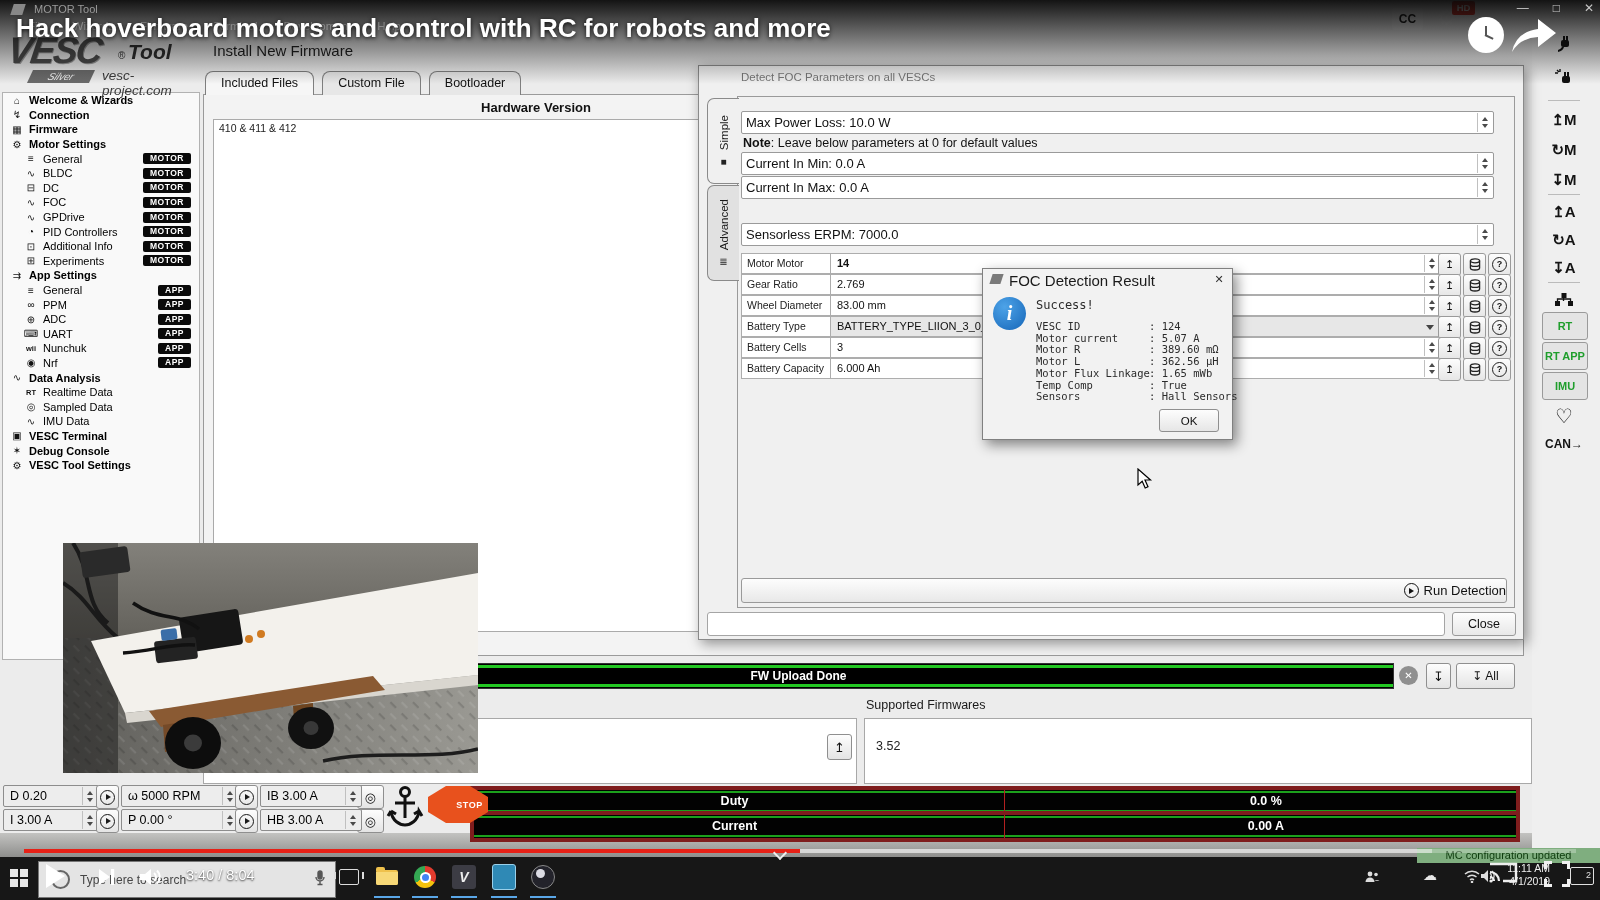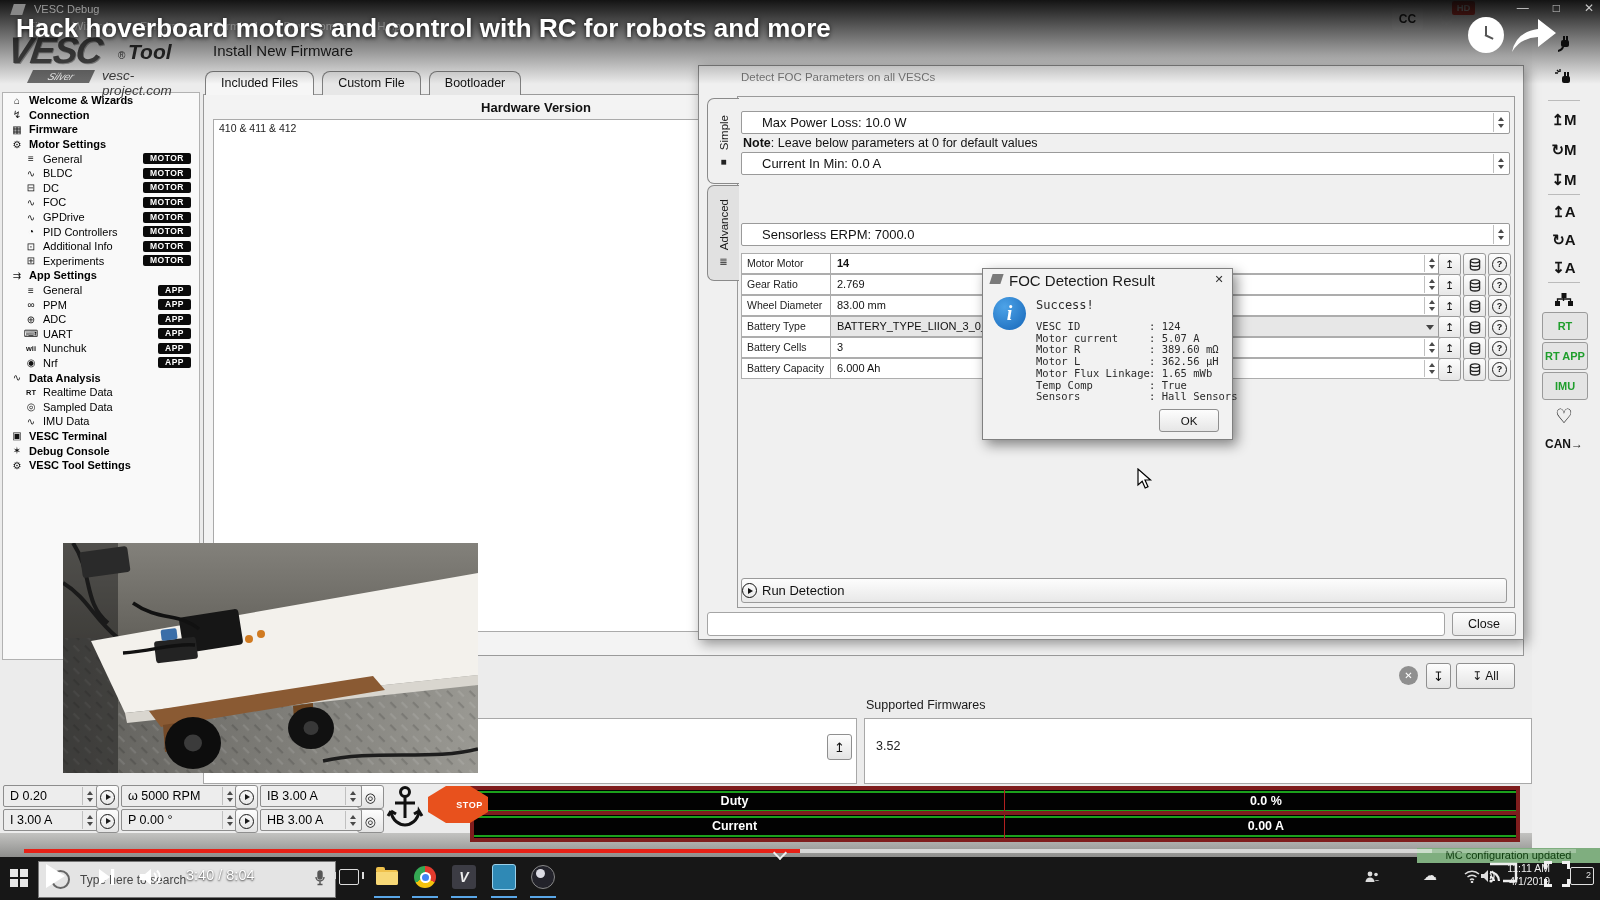--- a/index.html
+++ b/index.html
@@ -96,29 +96,29 @@
        box-shadow:3px 4px 12px rgba(0,0,0,.4);z-index:10;}
   #dlg .dtitle{position:absolute;left:42px;top:5px;font-size:11.5px;color:#777;}
   #dlg-frame{position:absolute;left:38px;top:30px;width:776px;height:510px;border:1px solid #9a9a9a;}
   .vtab{position:absolute;left:8px;width:31px;border:1px solid #8a8a8a;border-right:none;border-radius:7px 0 0 7px;
         display:flex;flex-direction:column;align-items:center;justify-content:center;gap:6px;z-index:2;}
   .vtab .vt{writing-mode:vertical-rl;transform:rotate(180deg);font-size:11.5px;color:#1a1a1a;}
   .vtab .vicon{font-size:10px;color:#222;}
   #vtab-simple{top:32px;height:84px;background:#f0f0f0;}
   #vtab-advanced{top:119px;height:94px;background:#e1e1e1;}
   .sfield{position:absolute;left:42px;width:747px;height:21px;background:#fff;border:1px solid #9a9a9a;border-radius:2px;
-          font-size:13px;line-height:21px;padding-left:20px;color:#111;}
+          font-size:13px;line-height:21px;padding-left:4px;color:#111;}
   #dlg-note{position:absolute;left:44px;top:70px;font-size:12.5px;color:#111;}
   .prow-label{position:absolute;left:42px;width:86px;height:19px;background:#fff;border:1px solid #adadad;font-size:10.5px;line-height:19px;padding-left:5px;color:#222;}
   .prow-value{position:absolute;left:131px;width:603px;height:19px;background:#fff;border:1px solid #adadad;font-size:11px;line-height:19px;padding-left:6px;color:#111;}
   .prow-btn{position:absolute;width:21px;height:21px;background:linear-gradient(#fdfdfd,#e6e6e6);border:1px solid #9a9a9a;border-radius:3px;
             display:flex;align-items:center;justify-content:center;font-size:11px;color:#111;}
   .qmark{width:13px;height:13px;border:1.2px solid #222;border-radius:50%;font-size:9px;line-height:13px;text-align:center;font-weight:700;}
   #run-btn{position:absolute;left:42px;top:512px;width:764px;height:23px;background:linear-gradient(#fdfdfd,#e8e8e8);
-           border:1px solid #9a9a9a;border-radius:3px;display:flex;align-items:center;justify-content:flex-start;gap:5px;font-size:13px;color:#111;}
+           border:1px solid #9a9a9a;border-radius:3px;display:flex;align-items:center;justify-content:flex-end;gap:5px;font-size:13px;color:#111;}
   #dlg-progress{position:absolute;left:8px;top:546px;width:736px;height:22px;background:#fff;border:1px solid #a5a5a5;border-radius:3px;}
   #dlg-close{position:absolute;left:753px;top:546px;width:62px;height:22px;background:linear-gradient(#fdfdfd,#e8e8e8);
              border:1px solid #9a9a9a;border-radius:3px;font-size:12.5px;color:#111;display:flex;align-items:center;justify-content:center;}
 
   
   #rdlg{left:982px;top:268px;width:249px;height:170px;background:#f2f2f2;border:1px solid #808080;
         box-shadow:4px 5px 12px rgba(0,0,0,.45);z-index:20;}
   #rdlg .rtbar{position:absolute;left:0;top:0;width:100%;height:20px;}
   #rdlg .ricon{position:absolute;left:8px;top:5px;width:11px;height:10px;background:#7a7a7a;transform:skewX(-18deg);}
   #rdlg .rtitle{position:absolute;left:26px;top:3px;font-size:15px;color:#1a1a1a;}
@@ -187,21 +187,21 @@
 
   
   #cursor{left:1137px;top:468px;z-index:60;}
 </style>
 </head>
 <body>
 
 <div id="stage">
 
   <div class="abs" id="win-icon"></div>
-  <div class="abs" id="win-title">VESC Debug</div>
+  <div class="abs" id="win-title">MOTOR Tool</div>
   <div class="abs" id="win-btns">
     <span>—</span>
     <span>□</span>
     <span>✕</span>
   </div>
   <div class="abs" id="menubar">
       <span>File</span>
       <span>Wizards</span>
       <span>Firmware</span>
       <span>Terminal</span>
@@ -342,20 +342,25 @@
   <div class="abs" id="tabs">
     <div class="tab active">Included Files</div>
     <div class="tab">Custom File</div>
     <div class="tab">Bootloader</div>
   </div>
   <div class="abs" id="page-frame"></div>
   <div class="abs" id="hw-header">Hardware Version</div>
   <div class="abs" id="hw-box"></div>
   <div class="abs" id="hw-row">410 &amp; 411 &amp; 412</div>
 
+  <div class="abs" id="fwbar">
+    <div class="gt"></div>
+      <div class="gb"></div>
+    <div class="txt">FW Upload Done</div>
+  </div>
   <div class="abs" id="fw-cancel">✕</div>
   <div class="abs sqbtn" id="fw-dl">↧</div>
   <div class="abs sqbtn" id="fw-dl-all">
       <span>↧</span>
       <span>All</span>
     </div>
   <div class="abs" id="sup-header">Supported Firmwares</div>
   <div class="abs" id="left-panel"></div>
   <div class="abs" id="sup-panel"></div>
   <div class="abs" id="sup-version">3.52</div>
@@ -451,20 +456,24 @@
       <span class="vt">Advanced</span>
       <span class="vicon">≣</span>
     </div>
 
     <div class="sfield" style="top:45px;"><span>Max Power Loss: 10.0 W</span><span class="spin">
           <i class="up"></i>
           <i class="dn"></i>
         </span></div>
     <div id="dlg-note"><b>Note</b><span>: Leave below parameters at 0 for default values</span></div>
     <div class="sfield" style="top:86px;"><span>Current In Min: 0.0 A</span><span class="spin">
+          <i class="up"></i>
+          <i class="dn"></i>
+        </span></div>
+    <div class="sfield" style="top:110px;"><span>Current In Max: 0.0 A</span><span class="spin">
           <i class="up"></i>
           <i class="dn"></i>
         </span></div>
     <div class="sfield" style="top:157px;"><span>Sensorless ERPM: 7000.0</span><span class="spin">
           <i class="up"></i>
           <i class="dn"></i>
         </span></div>
 
     <div id="dlg-params">
         <div class="prow-label" style="top: 187px;">Motor Motor</div>

